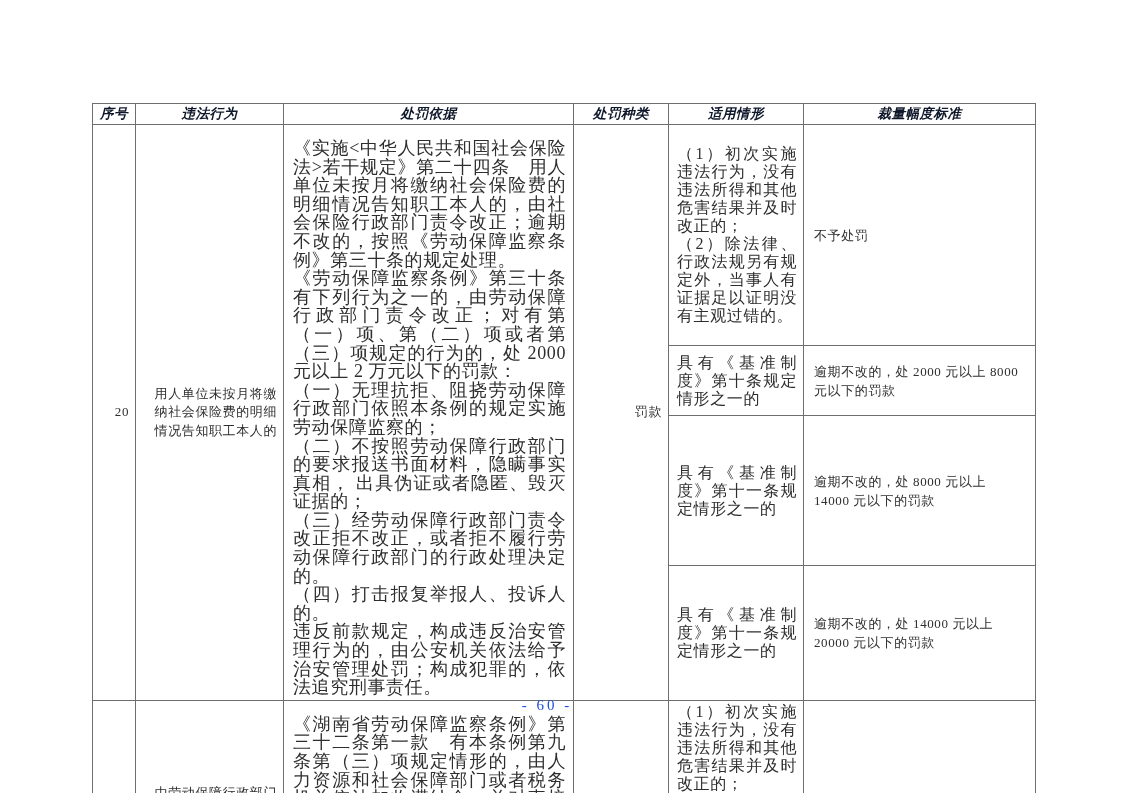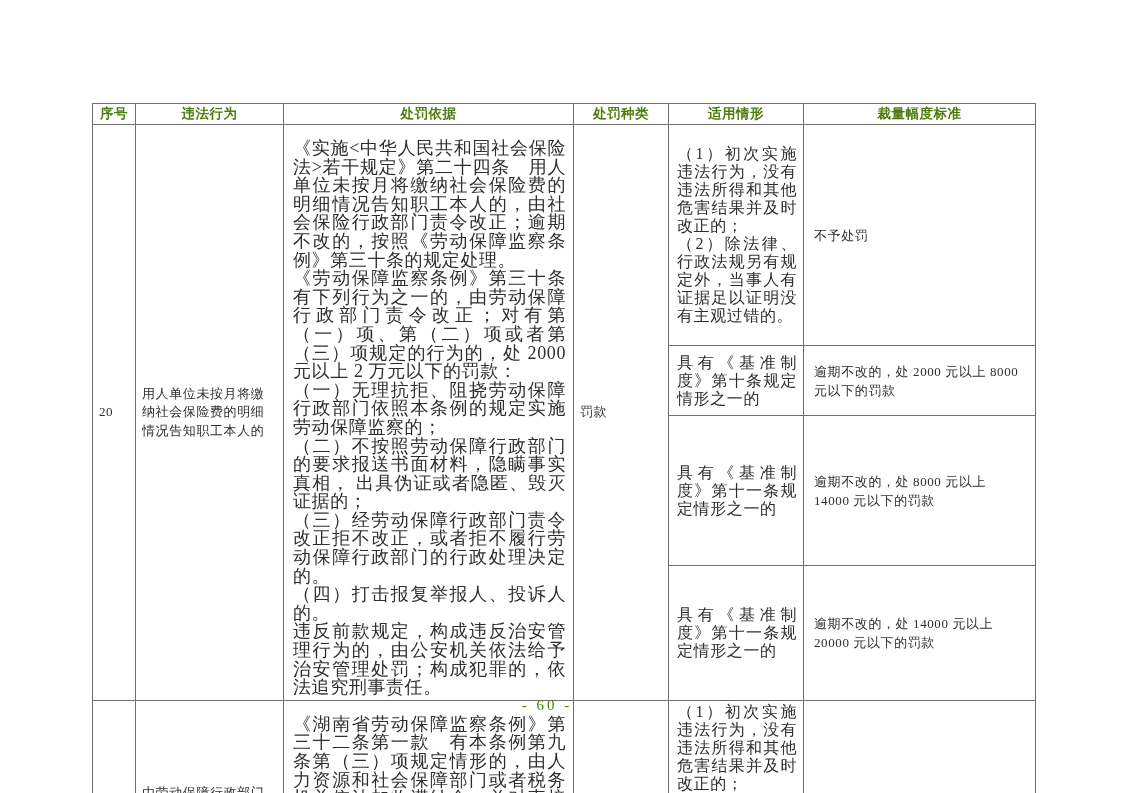--- a/index.html
+++ b/index.html
@@ -27,24 +27,25 @@
     border: 1px solid #6e6e6e;
     overflow: hidden;
   }
   .doc-table th {
     font-size: 13.5px;
     font-weight: bold;
     text-align: center;
     vertical-align: middle;
     padding: 1px 2px;
     letter-spacing: 0.5px;
-    color: #4d7c0f;
+    color: #0f172a;
+    font-style: italic;
   }
   .c-center {
-    text-align: left;
+    text-align: right;
     vertical-align: middle;
     font-size: 13px;
     letter-spacing: 0.6px;
     line-height: 18.5px;
     padding: 2px 6px;
   }
   .c-basis {
     text-align: justify;
     vertical-align: top;
     font-size: 18px;
@@ -74,21 +75,21 @@
     padding: 2px 10px;
   }
   .page-number {
     position: absolute;
     top: 697px;
     left: 0;
     width: 1094px;
     text-align: center;
     font-size: 15px;
     letter-spacing: 3px;
-    color: #4d7c0f;
+    color: #1d4ed8;
   }
 </style>
 </head>
 <body>
 
 <table class="doc-table">
   <colgroup>
     <col style="width:43px">
     <col style="width:148px">
     <col style="width:290px">

